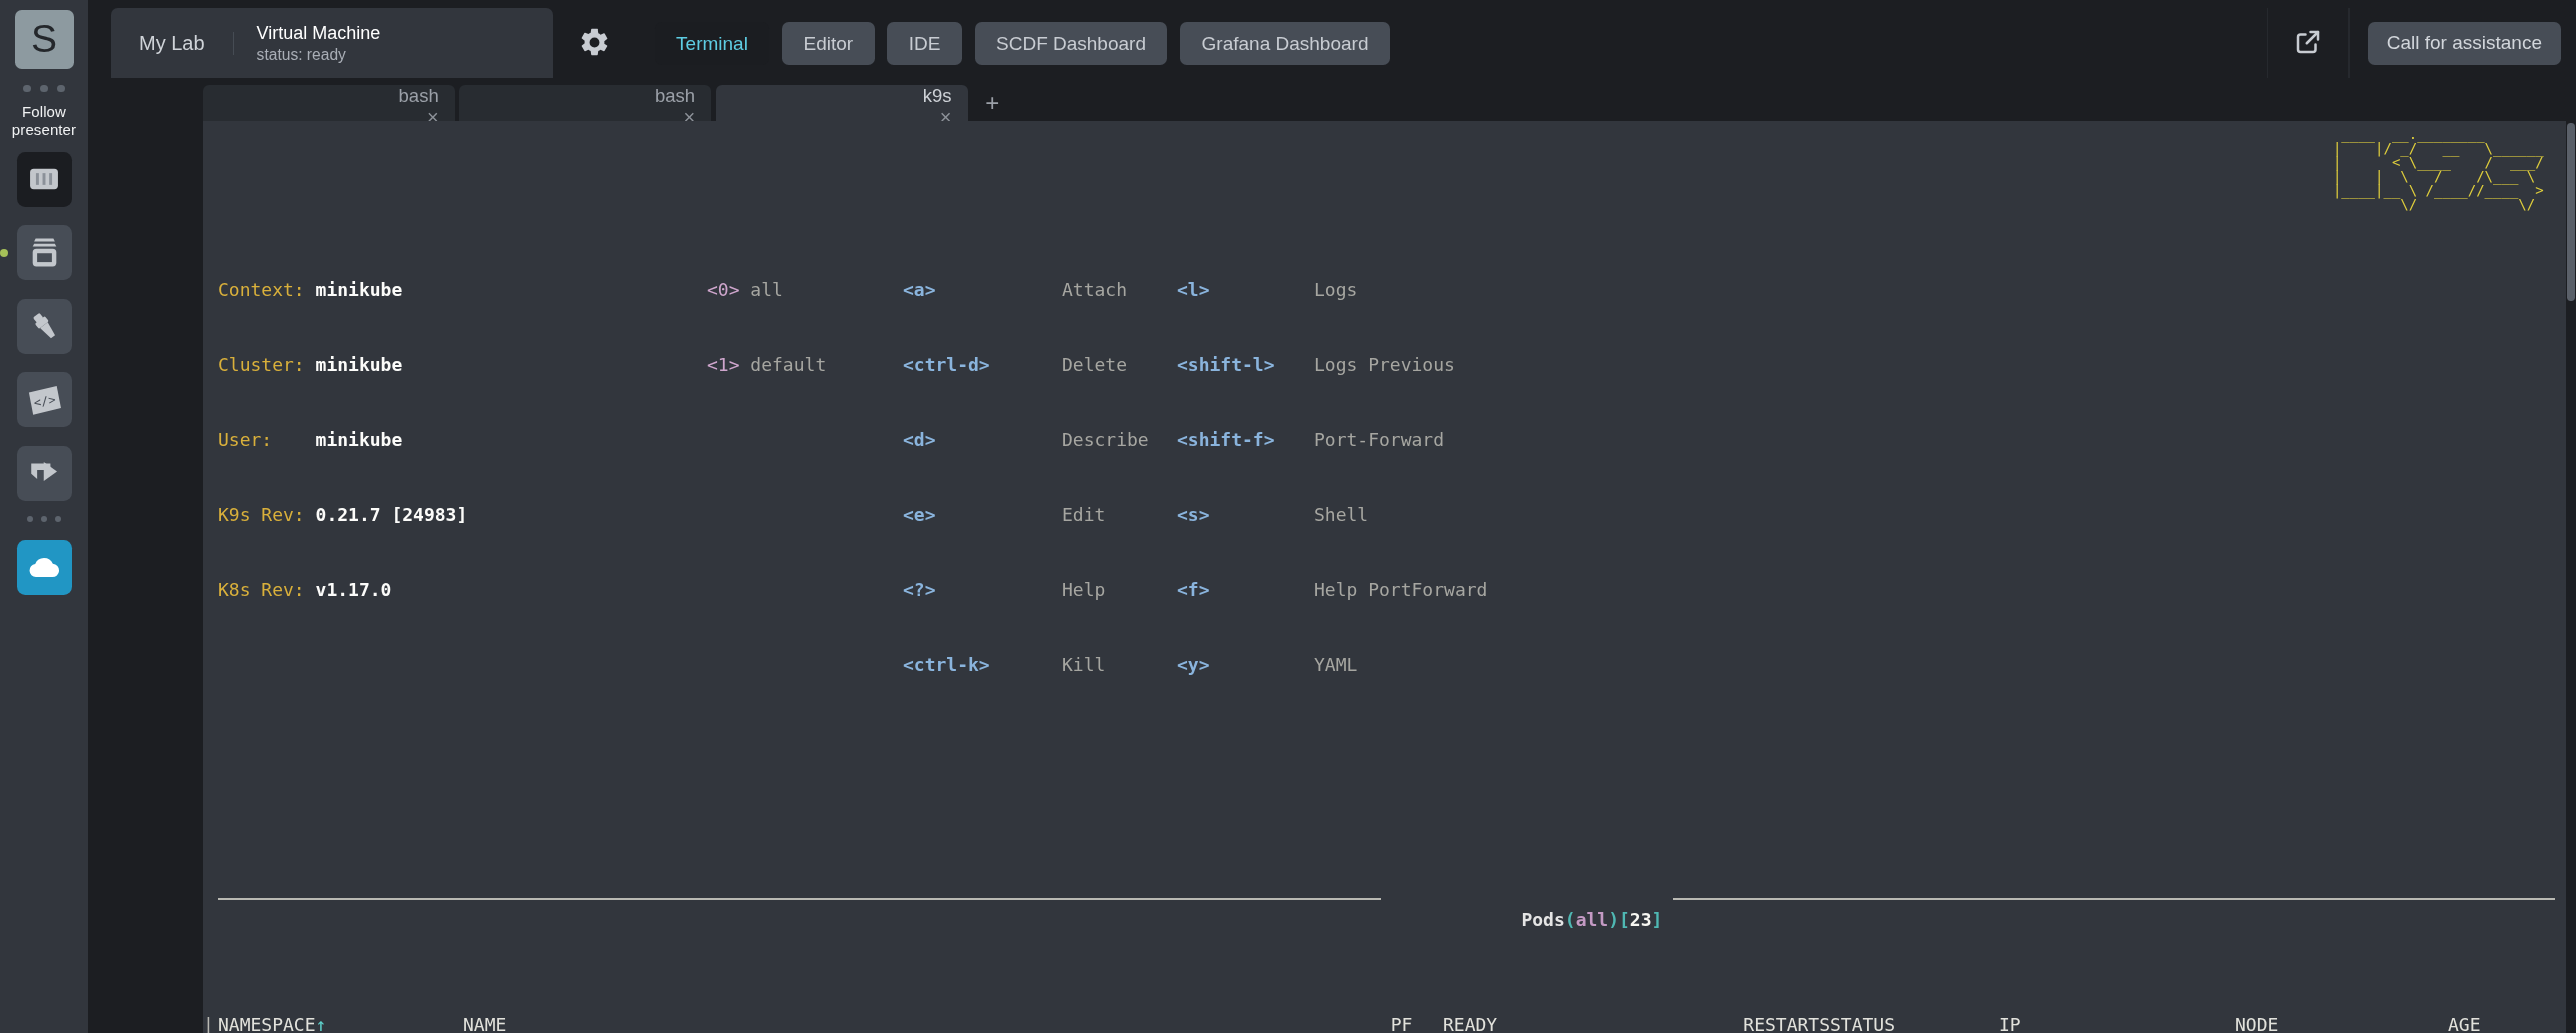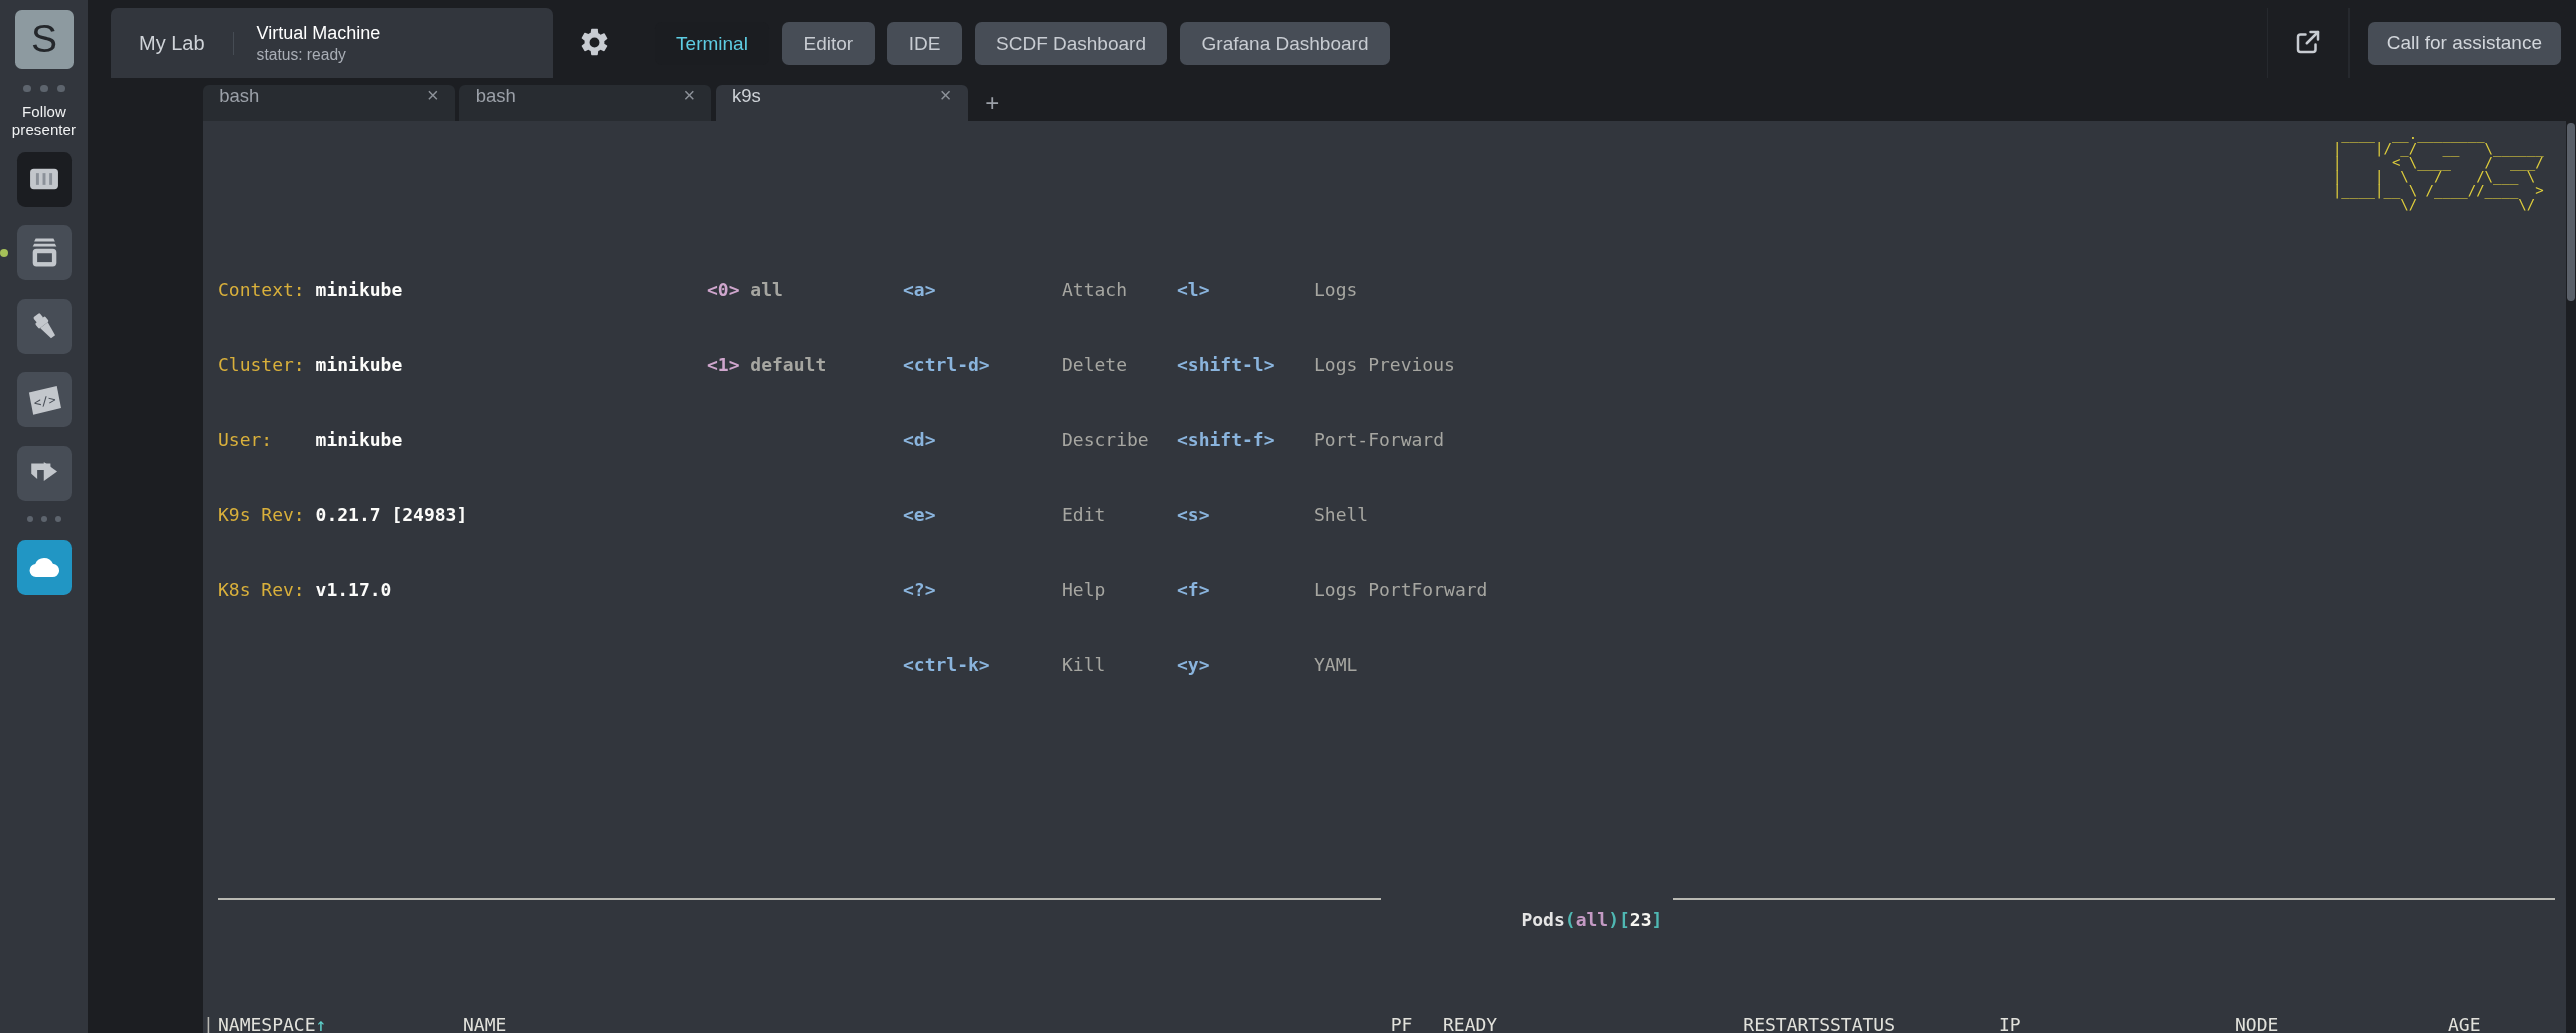--- a/index.html
+++ b/index.html
@@ -91,22 +91,22 @@
     padding: 10.4px 19px; border-radius: 6.7px; margin: 0 15px 0 18px; white-space: nowrap;
   }
 
   
   .tabstrip {
     height: 42px; min-height: 42px; display: flex; align-items: flex-end;
     background: #1c1e22; padding-left: 115px; gap: 4.4px;
   }
   .sh-tab {
     width: 252px; height: 36px; background: #282c31; border-radius: 6px 6px 0 0;
-    display: flex; align-items: flex-start; padding: 0 16.3px;
-    color: #9ba0a8; font-size: 18.5px; position: relative;
+    display: flex; align-items: flex-end; padding: 0 16.3px;
+    color: #9ba0a8; font-size: 18.5px; position: relative; flex-direction: column;
   }
   .sh-tab.active { background: #32363d; color: #ced2d7; }
   .sh-tab .lbl { flex: 1; }
   .sh-tab .x { color: #8d9299; font-size: 20px; line-height: 1; }
   .sh-plus {
     width: 40px; height: 36px; display: flex; align-items: center; justify-content: center;
     color: #9ba0a8; font-size: 24px;
   }
 
   
@@ -315,40 +315,40 @@
         
         <div class="hdr-row">
           <div style="width:504px; padding-left:15px;">
             <div><span class="k-key">Context:</span> <span class="k-val">minikube</span></div>
             <div><span class="k-key">Cluster:</span> <span class="k-val">minikube</span></div>
             <div><span class="k-key">User:</span>    <span class="k-val">minikube</span></div>
             <div><span class="k-key">K9s Rev:</span> <span class="k-val">0.21.7 [24983]</span></div>
             <div><span class="k-key">K8s Rev:</span> <span class="k-val">v1.17.0</span></div>
           </div>
 
-          <div style="width:196px;font-weight:bold;">
+          <div style="width:196px;">
             <div><span class="k-num">&lt;0&gt;</span> <span class="k-desc">all</span></div>
             <div><span class="k-num">&lt;1&gt;</span> <span class="k-desc">default</span></div>
           </div>
 
           <div style="width:274px;">
             <div><span class="k-cmd" style="display:inline-block;width:159px">&lt;a&gt;</span><span class="k-desc">Attach</span></div>
             <div><span class="k-cmd" style="display:inline-block;width:159px">&lt;ctrl-d&gt;</span><span class="k-desc">Delete</span></div>
             <div><span class="k-cmd" style="display:inline-block;width:159px">&lt;d&gt;</span><span class="k-desc">Describe</span></div>
             <div><span class="k-cmd" style="display:inline-block;width:159px">&lt;e&gt;</span><span class="k-desc">Edit</span></div>
             <div><span class="k-cmd" style="display:inline-block;width:159px">&lt;?&gt;</span><span class="k-desc">Help</span></div>
             <div><span class="k-cmd" style="display:inline-block;width:159px">&lt;ctrl-k&gt;</span><span class="k-desc">Kill</span></div>
           </div>
 
           <div style="width:415px;">
             <div><span class="k-cmd" style="display:inline-block;width:137px">&lt;l&gt;</span><span class="k-desc">Logs</span></div>
             <div><span class="k-cmd" style="display:inline-block;width:137px">&lt;shift-l&gt;</span><span class="k-desc">Logs Previous</span></div>
             <div><span class="k-cmd" style="display:inline-block;width:137px">&lt;shift-f&gt;</span><span class="k-desc">Port-Forward</span></div>
             <div><span class="k-cmd" style="display:inline-block;width:137px">&lt;s&gt;</span><span class="k-desc">Shell</span></div>
-            <div><span class="k-cmd" style="display:inline-block;width:137px">&lt;f&gt;</span><span class="k-desc">Logs PortForward</span></div>
+            <div><span class="k-cmd" style="display:inline-block;width:137px">&lt;f&gt;</span><span class="k-desc">Help PortForward</span></div>
             <div><span class="k-cmd" style="display:inline-block;width:137px">&lt;y&gt;</span><span class="k-desc">YAML</span></div>
           </div>
         </div>
 
         <div class="logo-ascii"> ____  __.________
 |    |/ _/   __   \______
 |      &lt; \____    /  ___/
 |    |  \   /    /\___ \
 |____|__ \ /____//____  &gt;
         \/            \/ </div>

